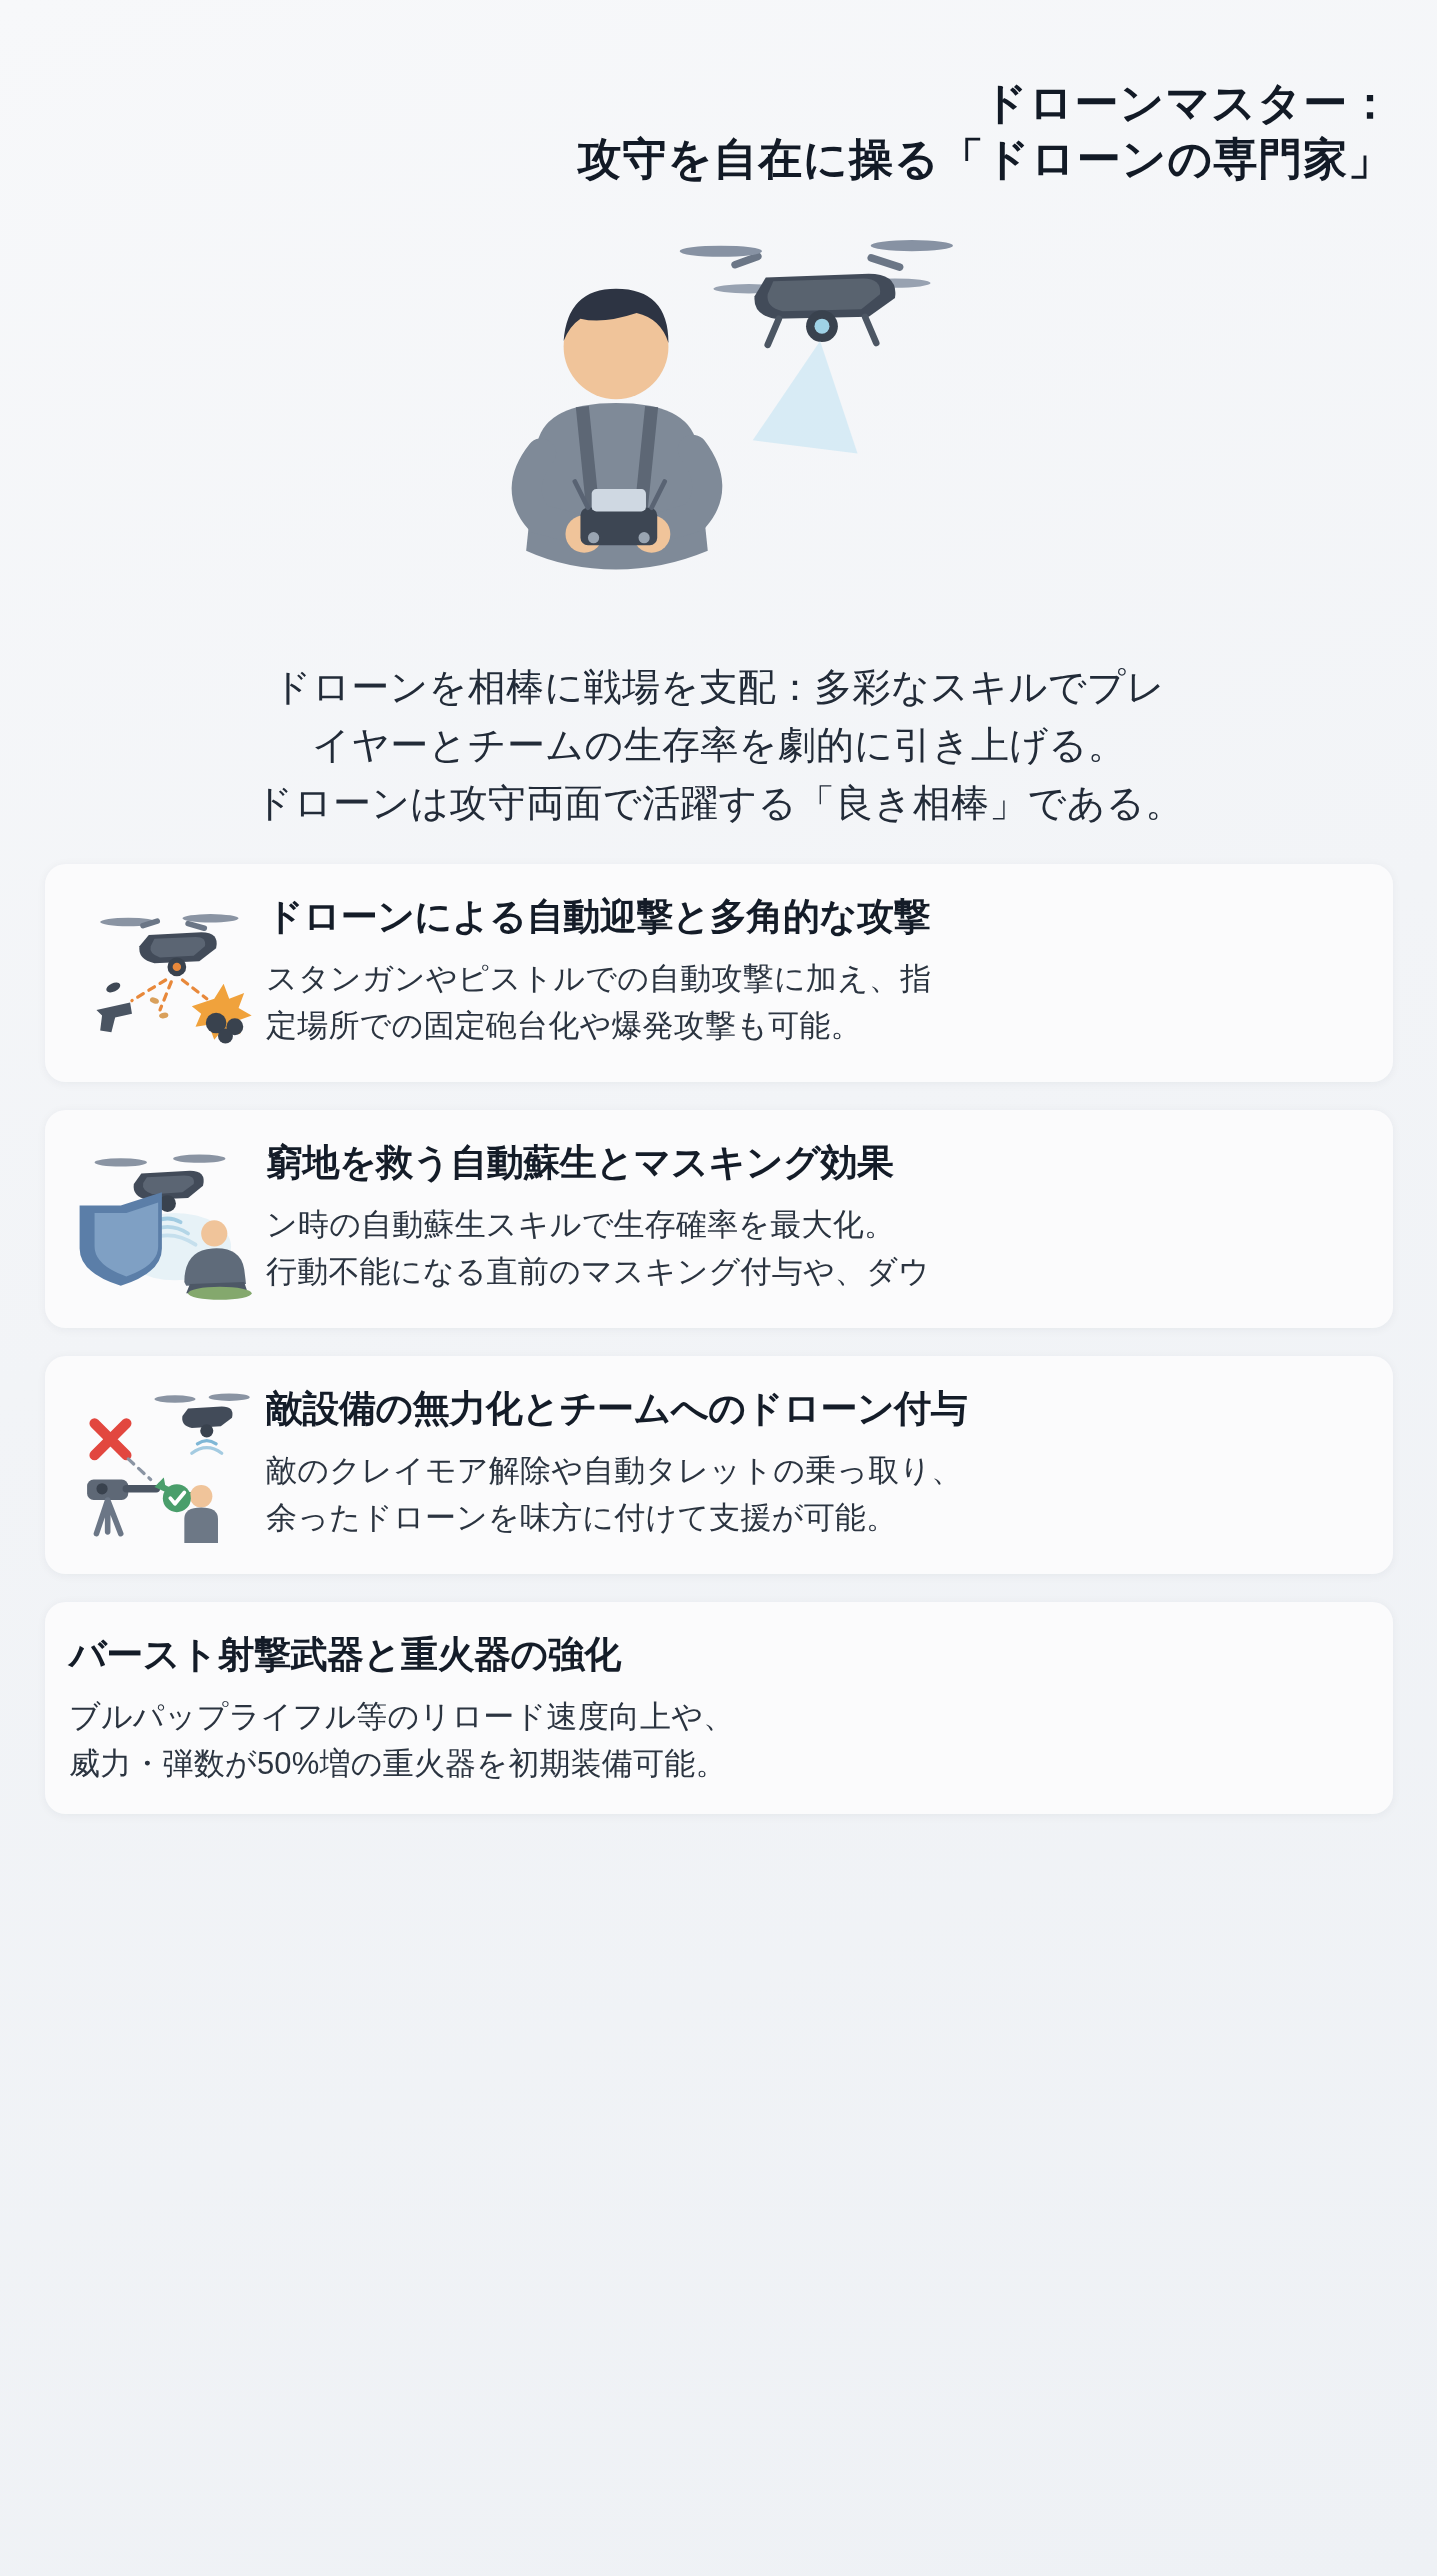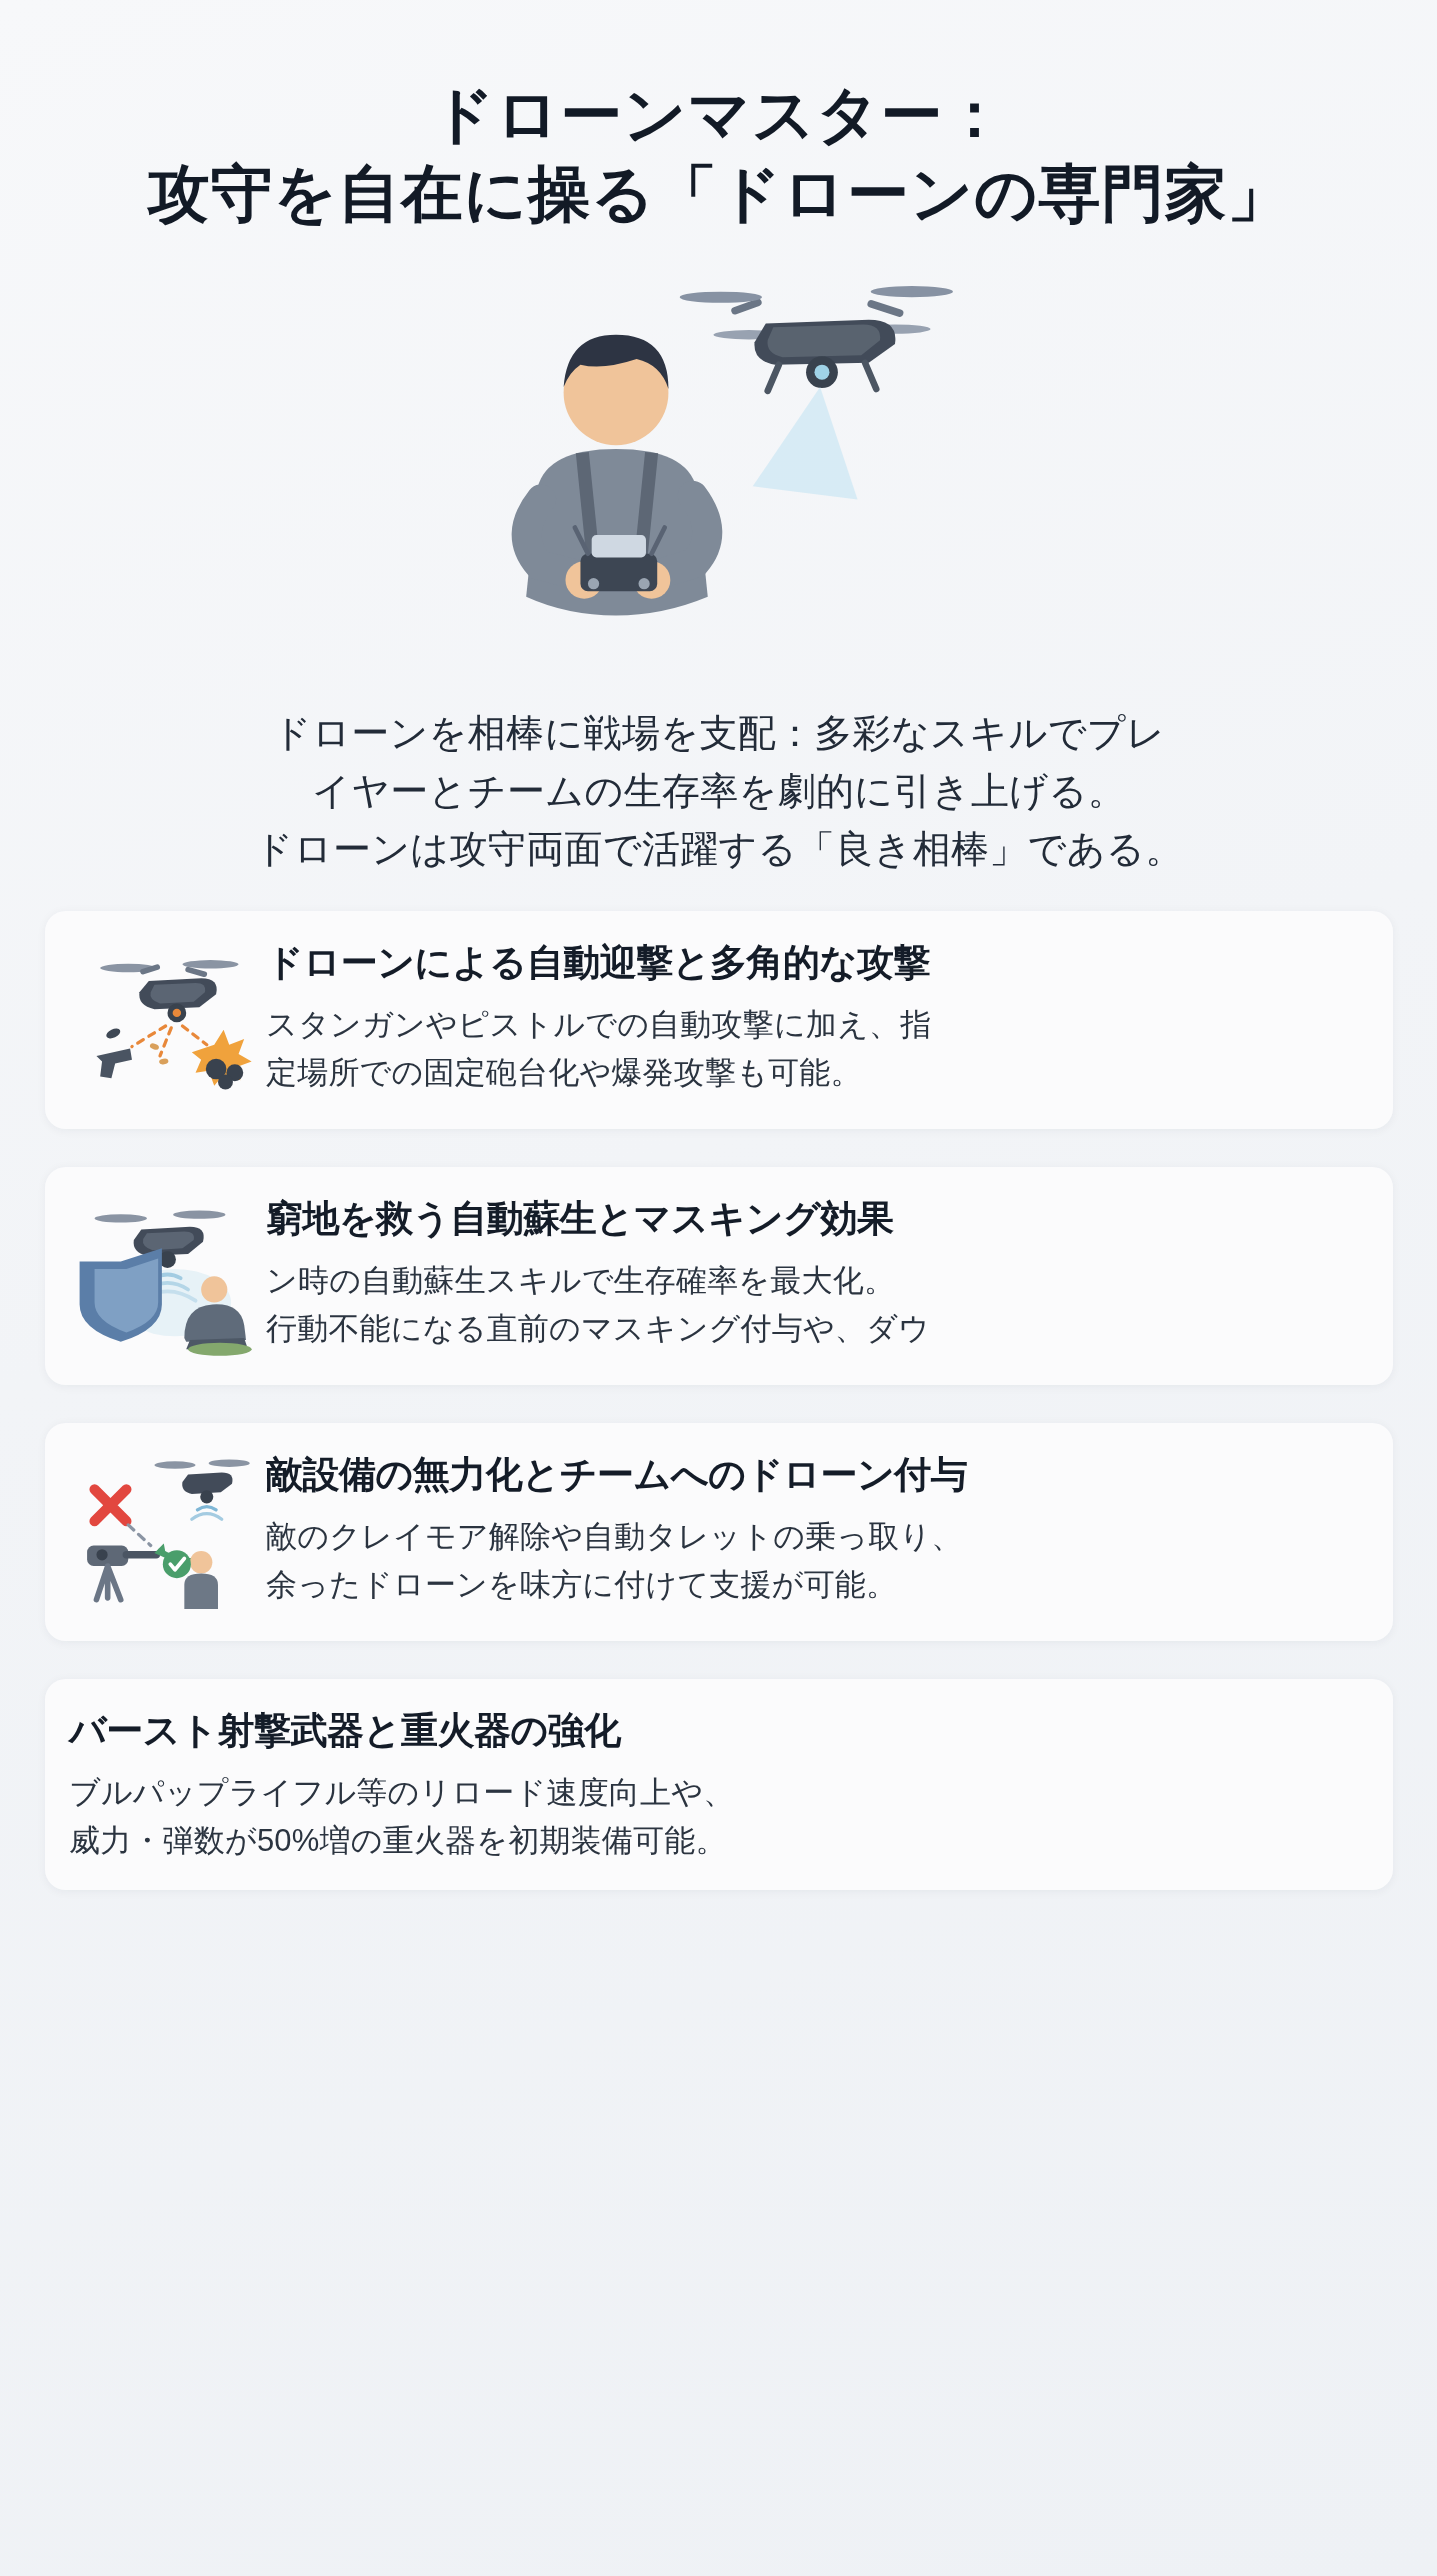--- a/index.html
+++ b/index.html
@@ -22,25 +22,26 @@
     box-sizing: border-box;
     padding: 56px 45px 37px 45px;
   }
 
   
   .title-block {
     text-align: center;
     margin-top: 19px;
   }
   .title-line {
-    font-size: 62px;
+    font-size: 44px;
     font-weight: 700;
     letter-spacing: 0.9px;
     line-height: 1.28;
     color: #121a26;
+    text-align: right;
   }
 
   
   .hero {
     position: relative;
     height: 440px;
     margin-top: 20.6px;
   }
   .hero svg { display: block; margin: 0 auto; }
 
@@ -53,21 +54,21 @@
     padding: 0 49px;
     margin-top: 11px;
     letter-spacing: 0.3px;
   }
 
   
   .cards {
     margin-top: 32px;
     display: flex;
     flex-direction: column;
-    gap: 38px;
+    gap: 28px;
   }
   .card {
     background: #fbfbfc;
     border-radius: 20.6px;
     box-shadow: 0 1.9px 9.4px rgba(20, 30, 50, 0.05);
     display: flex;
     align-items: flex-start;
     padding: 24px 32px 26px 24px;
     min-height: 197px;
     box-sizing: border-box;

